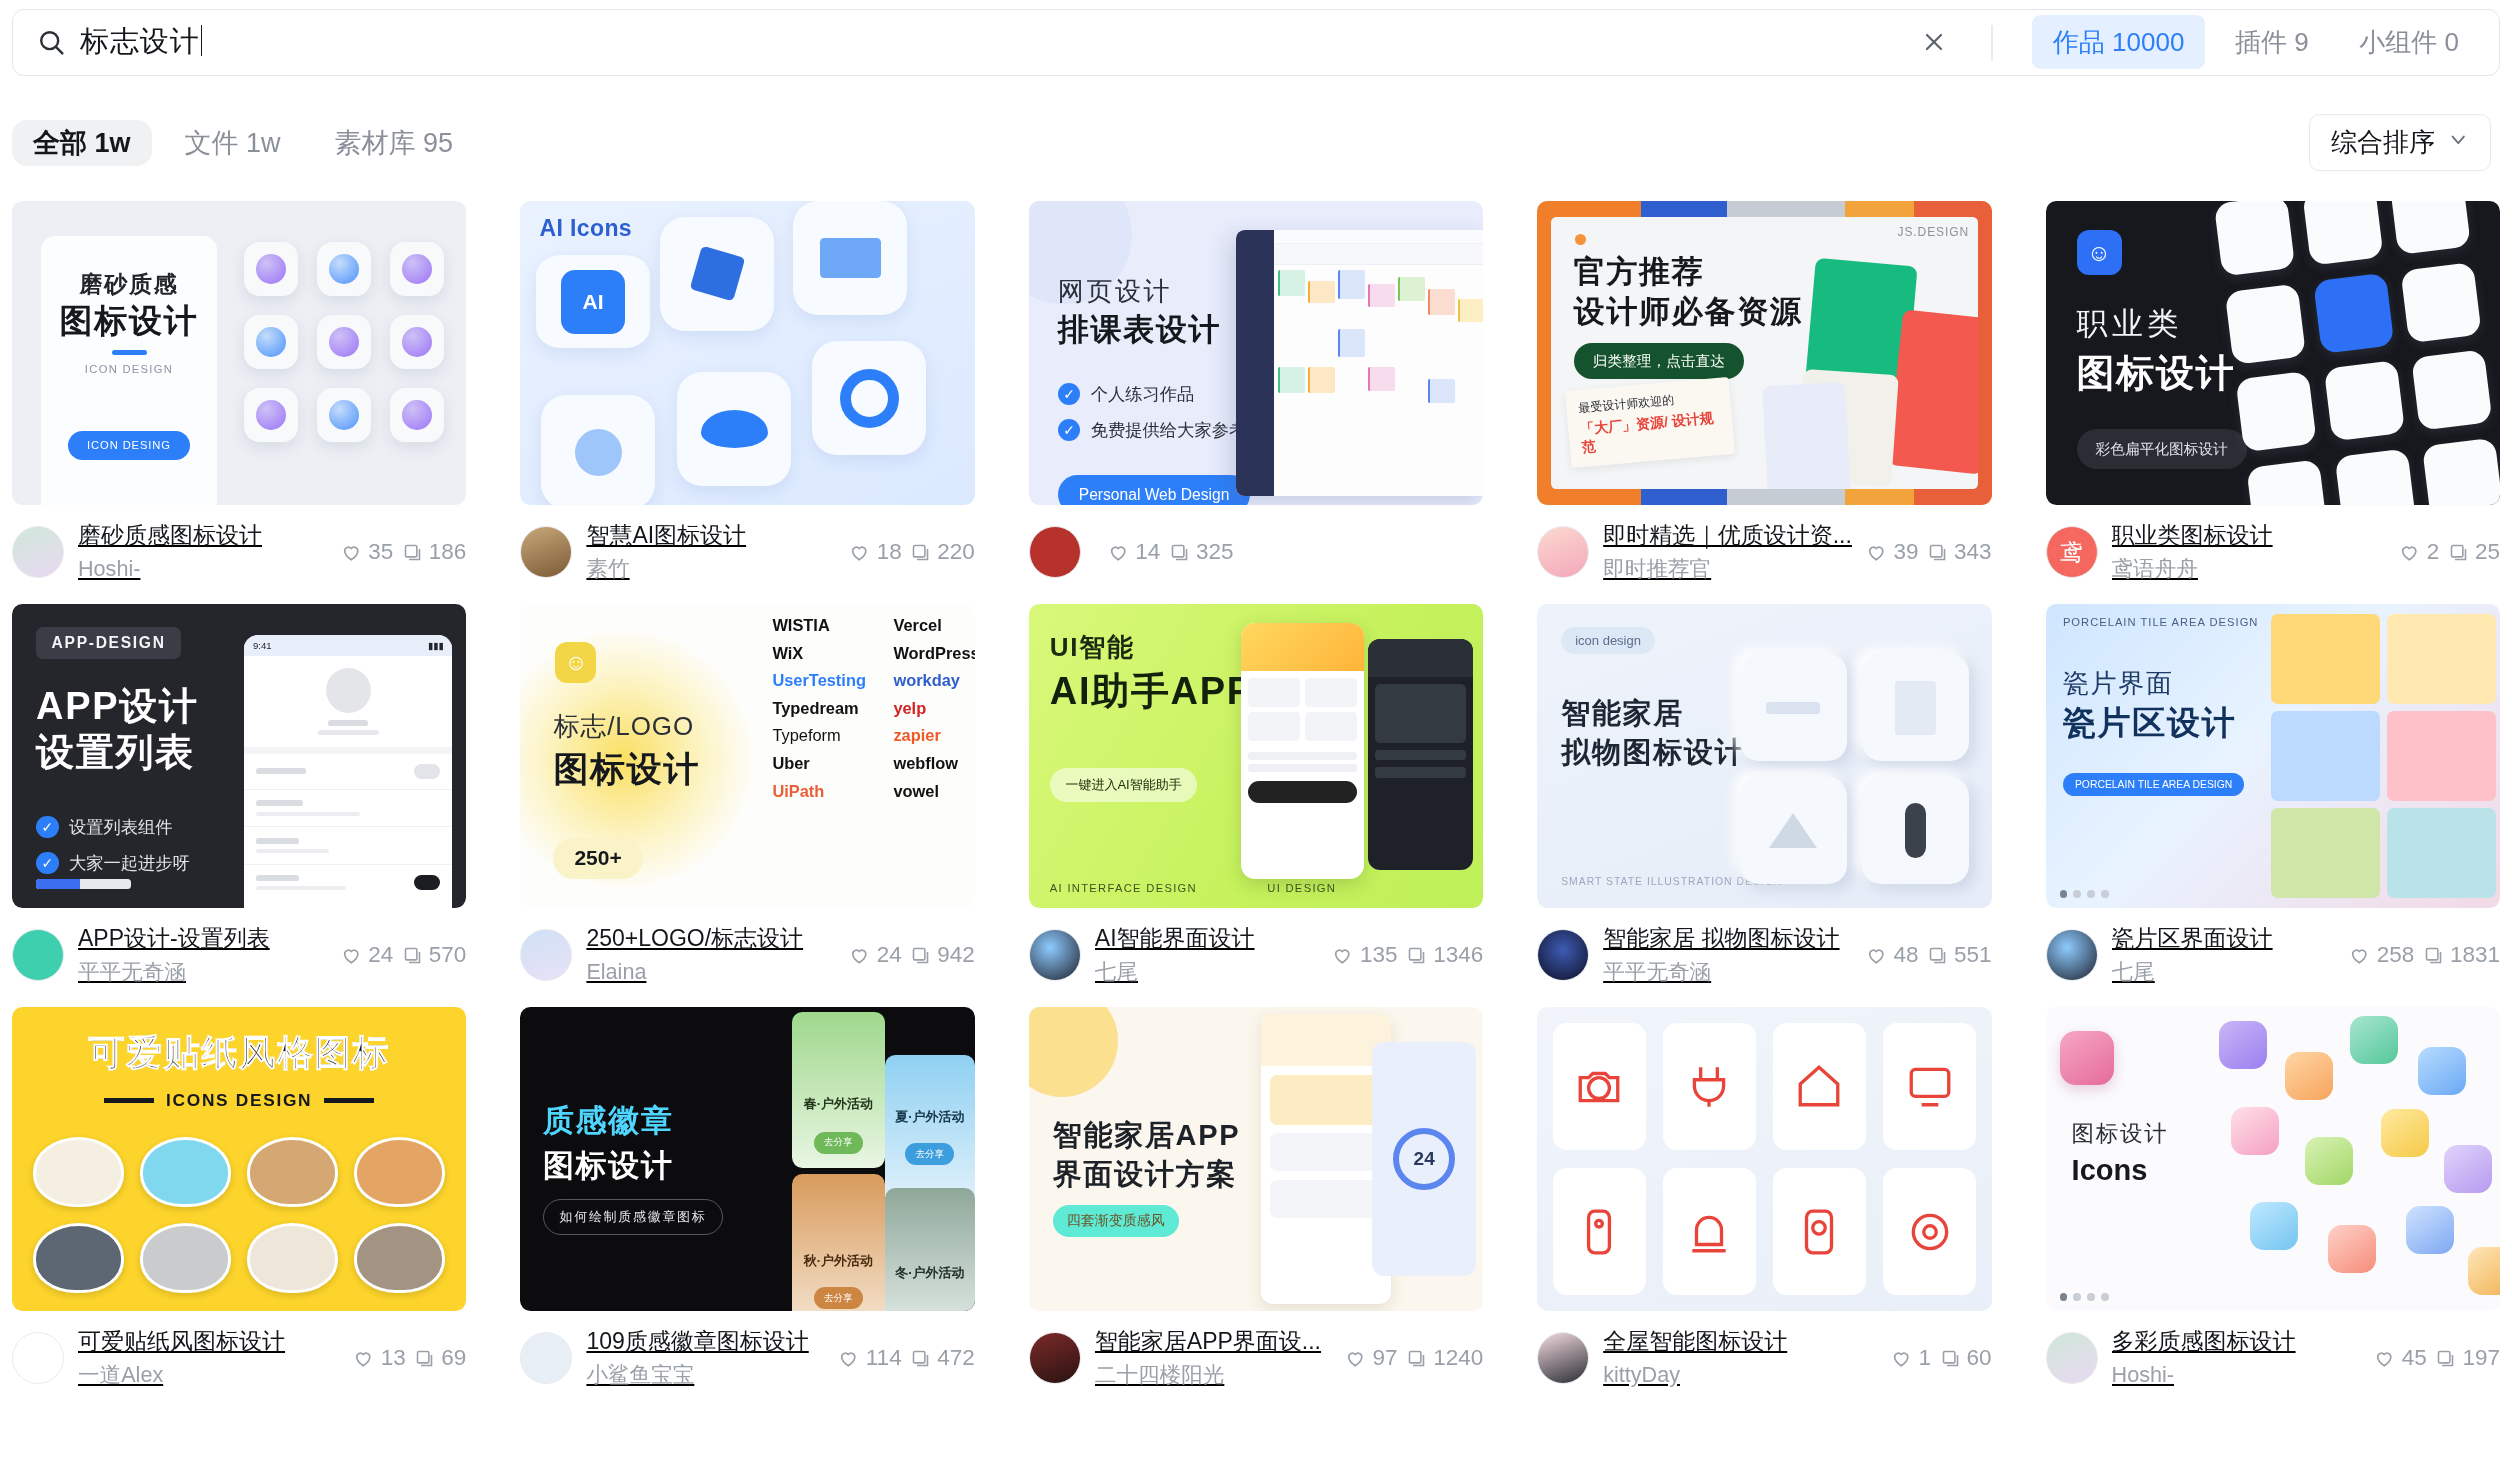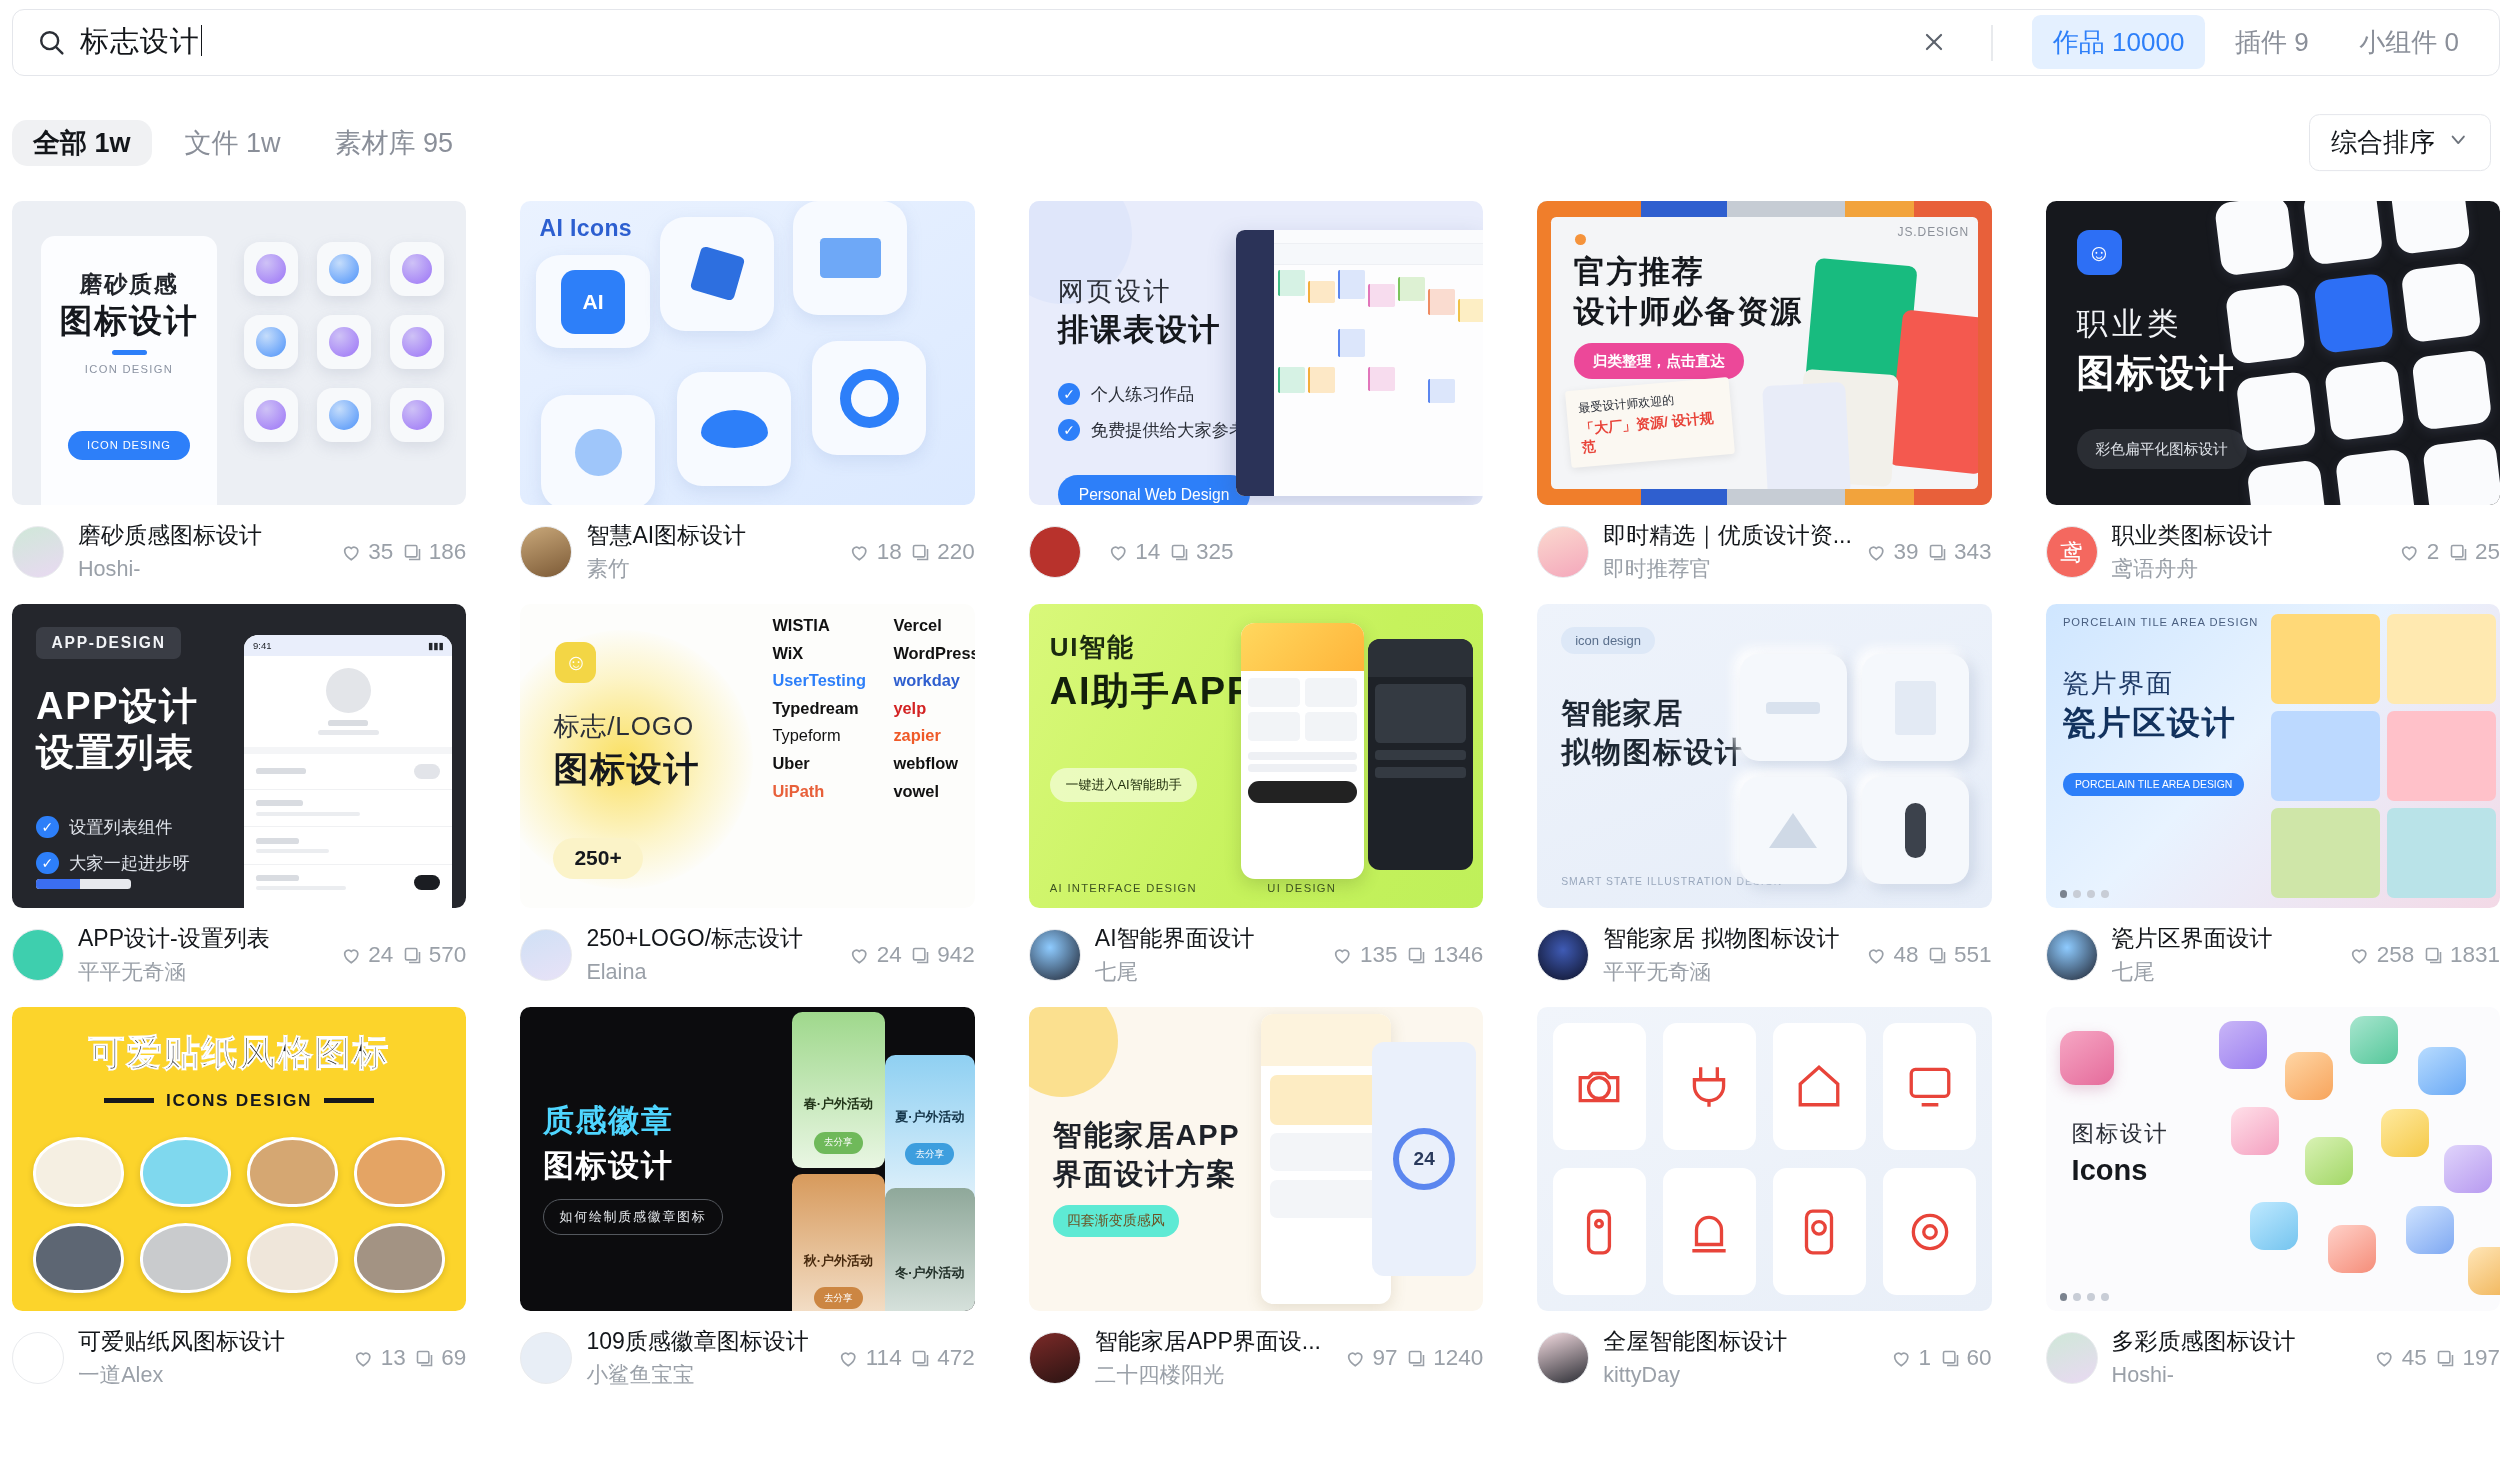--- a/index.html
+++ b/index.html
@@ -76,21 +76,21 @@
   .thumb {
     width: 100%; height: 304px; border-radius: 10.4px;
     overflow: hidden; position: relative; background: #eef1f5;
   }
   .meta { display: flex; align-items: center; margin-top: 14px; height: 66px; }
   .avatar {
     width: 52px; height: 52px; border-radius: 50%; flex: none;
     margin-right: 14px; overflow: hidden; position: relative;
     border: 0.9px solid #e9ebee;
   }
-  .meta-txt { flex: 1; min-width: 0; overflow: hidden; }
+  .meta-txt { flex: 1; min-width: 0; overflow: hidden; text-decoration: underline; }
   .m-title {
     font-size: 23px; color: #13161a; white-space: nowrap;
     overflow: hidden; text-overflow: ellipsis; line-height: 1.35;
   }
   .m-author {
     font-size: 21.6px; color: #9aa0a8; white-space: nowrap;
     overflow: hidden; text-overflow: ellipsis; line-height: 1.4; margin-top: 2.6px;
   }
   .stats {
     display: flex; align-items: center; gap: 8.6px; flex: none;
@@ -442,21 +442,21 @@
       <div style="position:absolute;left:0;top:0;width:104px;height:100%;background:#f07e2b"></div>
       <div style="position:absolute;left:104px;top:0;width:86px;height:100%;background:#2f5fcf"></div>
       <div style="position:absolute;right:0;top:0;width:147px;height:100%;background:#f2a33c"></div>
       <div style="position:absolute;right:0;top:0;width:78px;height:100%;background:#e8603a"></div>
       <div class="inner">
         <div style="position:absolute;right:8.6px;top:8.6px;font-size:12px;color:#8b9099;letter-spacing:0.9px">JS.DESIGN</div>
         <div style="position:absolute;left:24px;top:17.3px;width:11.2px;height:11.2px;border-radius:50%;background:#f5933b"></div>
         <div style="position:absolute;left:22.5px;top:38px">
           <div class="cn-ttl" style="font-size:31px;color:#15181d">官方推荐</div>
           <div class="cn-ttl" style="font-size:31px;color:#15181d;margin-top:5.2px">设计师必备资源</div>
-          <div class="pill" style="margin-top:14px;background:#ec4899;color:#fff;font-size:14.7px;font-weight:bold;padding:8.6px 19px">归类整理，点击直达</div>
+          <div class="pill" style="margin-top:14px;background:#14532d;color:#fff;font-size:14.7px;font-weight:normal;padding:8.6px 19px">归类整理，点击直达</div>
         </div>
         <div style="position:absolute;left:17.3px;bottom:28px;width:164px;background:#fbf8f2;border-radius:3.5px;padding:10.4px 12px;transform:rotate(-5deg);box-shadow:0 2.6px 8.6px rgba(0,0,0,.08)">
           <div style="font-size:12px;color:#2b2f38">最受设计师欢迎的</div>
           <div style="font-size:14px;color:#e8443a;font-weight:bold;margin-top:3.5px">「大厂」资源/ 设计规范</div>
         </div>
         <div style="position:absolute;right:67px;top:45px;width:102px;height:156px;background:#18bb7f;border-radius:8.6px;transform:rotate(5deg)"></div>
         <div style="position:absolute;right:-12px;top:97px;width:95px;height:156px;background:#f4594f;border-radius:8.6px;transform:rotate(6deg)"></div>
         <div style="position:absolute;right:83px;bottom:5.2px;width:95px;height:112px;background:#f2f0ea;border-radius:8.6px;transform:rotate(4deg)"></div>
         <div style="position:absolute;right:130px;bottom:-7px;width:83px;height:112px;background:#e8ecf8;border-radius:8.6px;transform:rotate(-3deg)"></div>
       </div>

